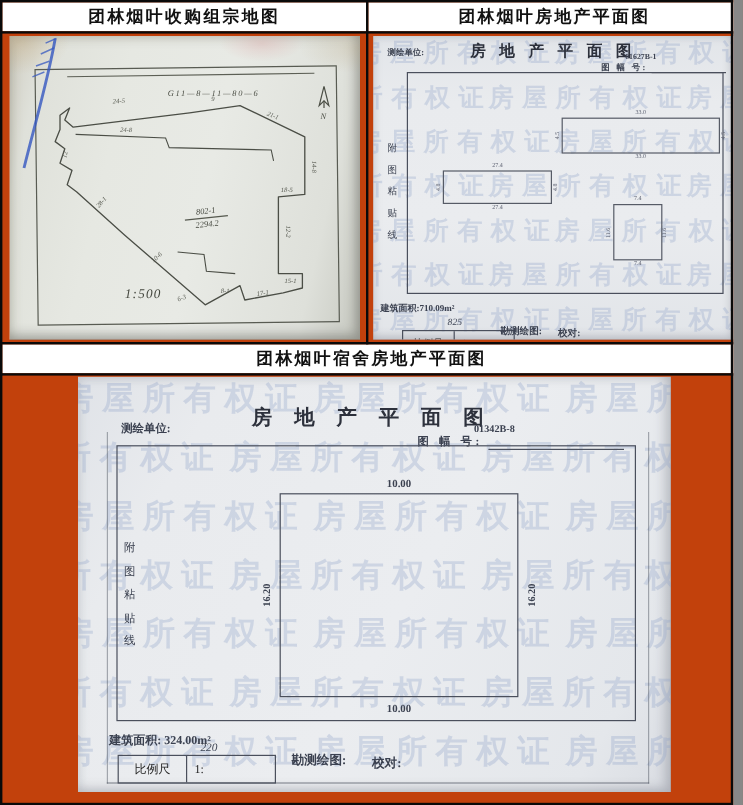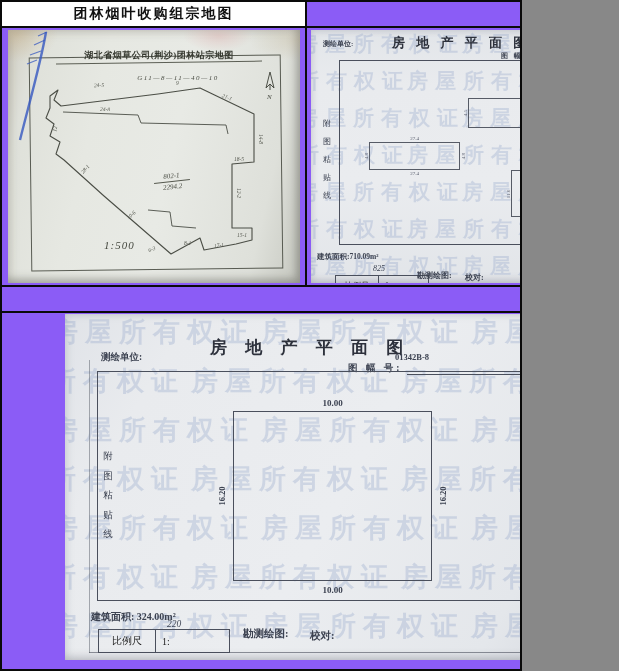--- a/index.html
+++ b/index.html
@@ -1,16 +1,16 @@
 <!DOCTYPE html>
 <html><head>
 <meta charset="utf-8">
 <style>
   html,body{margin:0;padding:0;background:#888;}
-  .page{position:relative;width:522px;height:671px;background:#8b5cf6;overflow:hidden;
+  .page{position:relative;width:611px;height:671px;background:#c2410c;overflow:hidden;
         font-family:"Liberation Serif","DejaVu Serif",serif;color:#222;}
   .page-frame{position:absolute;inset:0;border:2px solid #0a0a0a;pointer-events:none;z-index:50;}
   .grid-line{position:absolute;background:#0a0a0a;z-index:40;}
   .cell-title{position:absolute;display:flex;align-items:center;justify-content:center;
         font-weight:bold;font-size:14px;letter-spacing:2px;color:#111;background:#fff;z-index:30;}
   
   .photo{position:absolute;overflow:hidden;}
   #photo1{left:8px;top:30px;width:292px;height:253px;
         background:linear-gradient(103deg,#cfcdc2 0%,#dfe1da 9%,#e6e8e2 30%,#e8eae5 55%,#dee0da 85%,#c6c8c0 100%);
         box-shadow:inset -4px -4px 9px rgba(90,92,84,.45),inset 3px 3px 8px rgba(140,138,120,.28);}
@@ -63,26 +63,27 @@
 
 <div class="page">
   <div class="page-frame"></div>
 
   <div class="grid-line" style="left:0;top:26px;width:619px;height:2px;"></div>
   <div class="grid-line" style="left:305px;top:0;width:2px;height:287px;"></div>
   <div class="grid-line" style="left:0;top:285px;width:619px;height:2px;"></div>
   <div class="grid-line" style="left:0;top:311px;width:619px;height:2px;"></div>
 
   <div class="cell-title" style="left:2px;top:2px;width:303px;height:24px;">团林烟叶收购组宗地图</div>
+  <div class="cell-title" style="left:307px;top:2px;width:310px;height:24px;">团林烟叶房地产平面图</div>
+  <div class="cell-title" style="left:2px;top:287px;width:615px;height:24px;">团林烟叶宿舍房地产平面图</div>
 
   <div class="photo" id="photo1">
     <div class="drawn-border"></div>
-    <div class="map-title">湖北省烟草公司(荆沙)团林站宗地图</div>
     <div class="map-title-underline"></div>
-    <div class="map-code">G11—8—11—40—10</div>
+    <div class="map-code">G11—8—11—80—6</div>
 
     <svg class="north" width="20" height="30" viewBox="0 0 20 30">
       <path d="M10,2 L14,18 L10,14 L6,18 Z" fill="none" stroke="#4a4d44" stroke-width="1"></path>
       <line x1="10" y1="14" x2="10" y2="20" stroke="#4a4d44" stroke-width="1"></line>
       <text x="7" y="29" font-size="7" fill="#4a4d44" font-style="italic">N</text>
     </svg>
 
     <svg width="292" height="253" viewBox="0 0 292 253" style="position:absolute;left:0;top:0;">
       <path d="M42,66 L50,60 L46,70 L53,76 L150,64 L192,58 L246,84 L246,132 L224,134 L224,198 L244,198 L244,210 L228,214 L196,220 L192,208 L163,224 L96,166 L56,130 L48,124 L52,112 L42,106 L46,94 L38,88 L42,78 Z" fill="none" stroke="#4b4e46" stroke-width="1.1" stroke-linejoin="round"></path>
       <path d="M55,82 L130,85 L133,93 L218,95 L220,104" fill="none" stroke="#4b4e46" stroke-width="0.9"></path>

